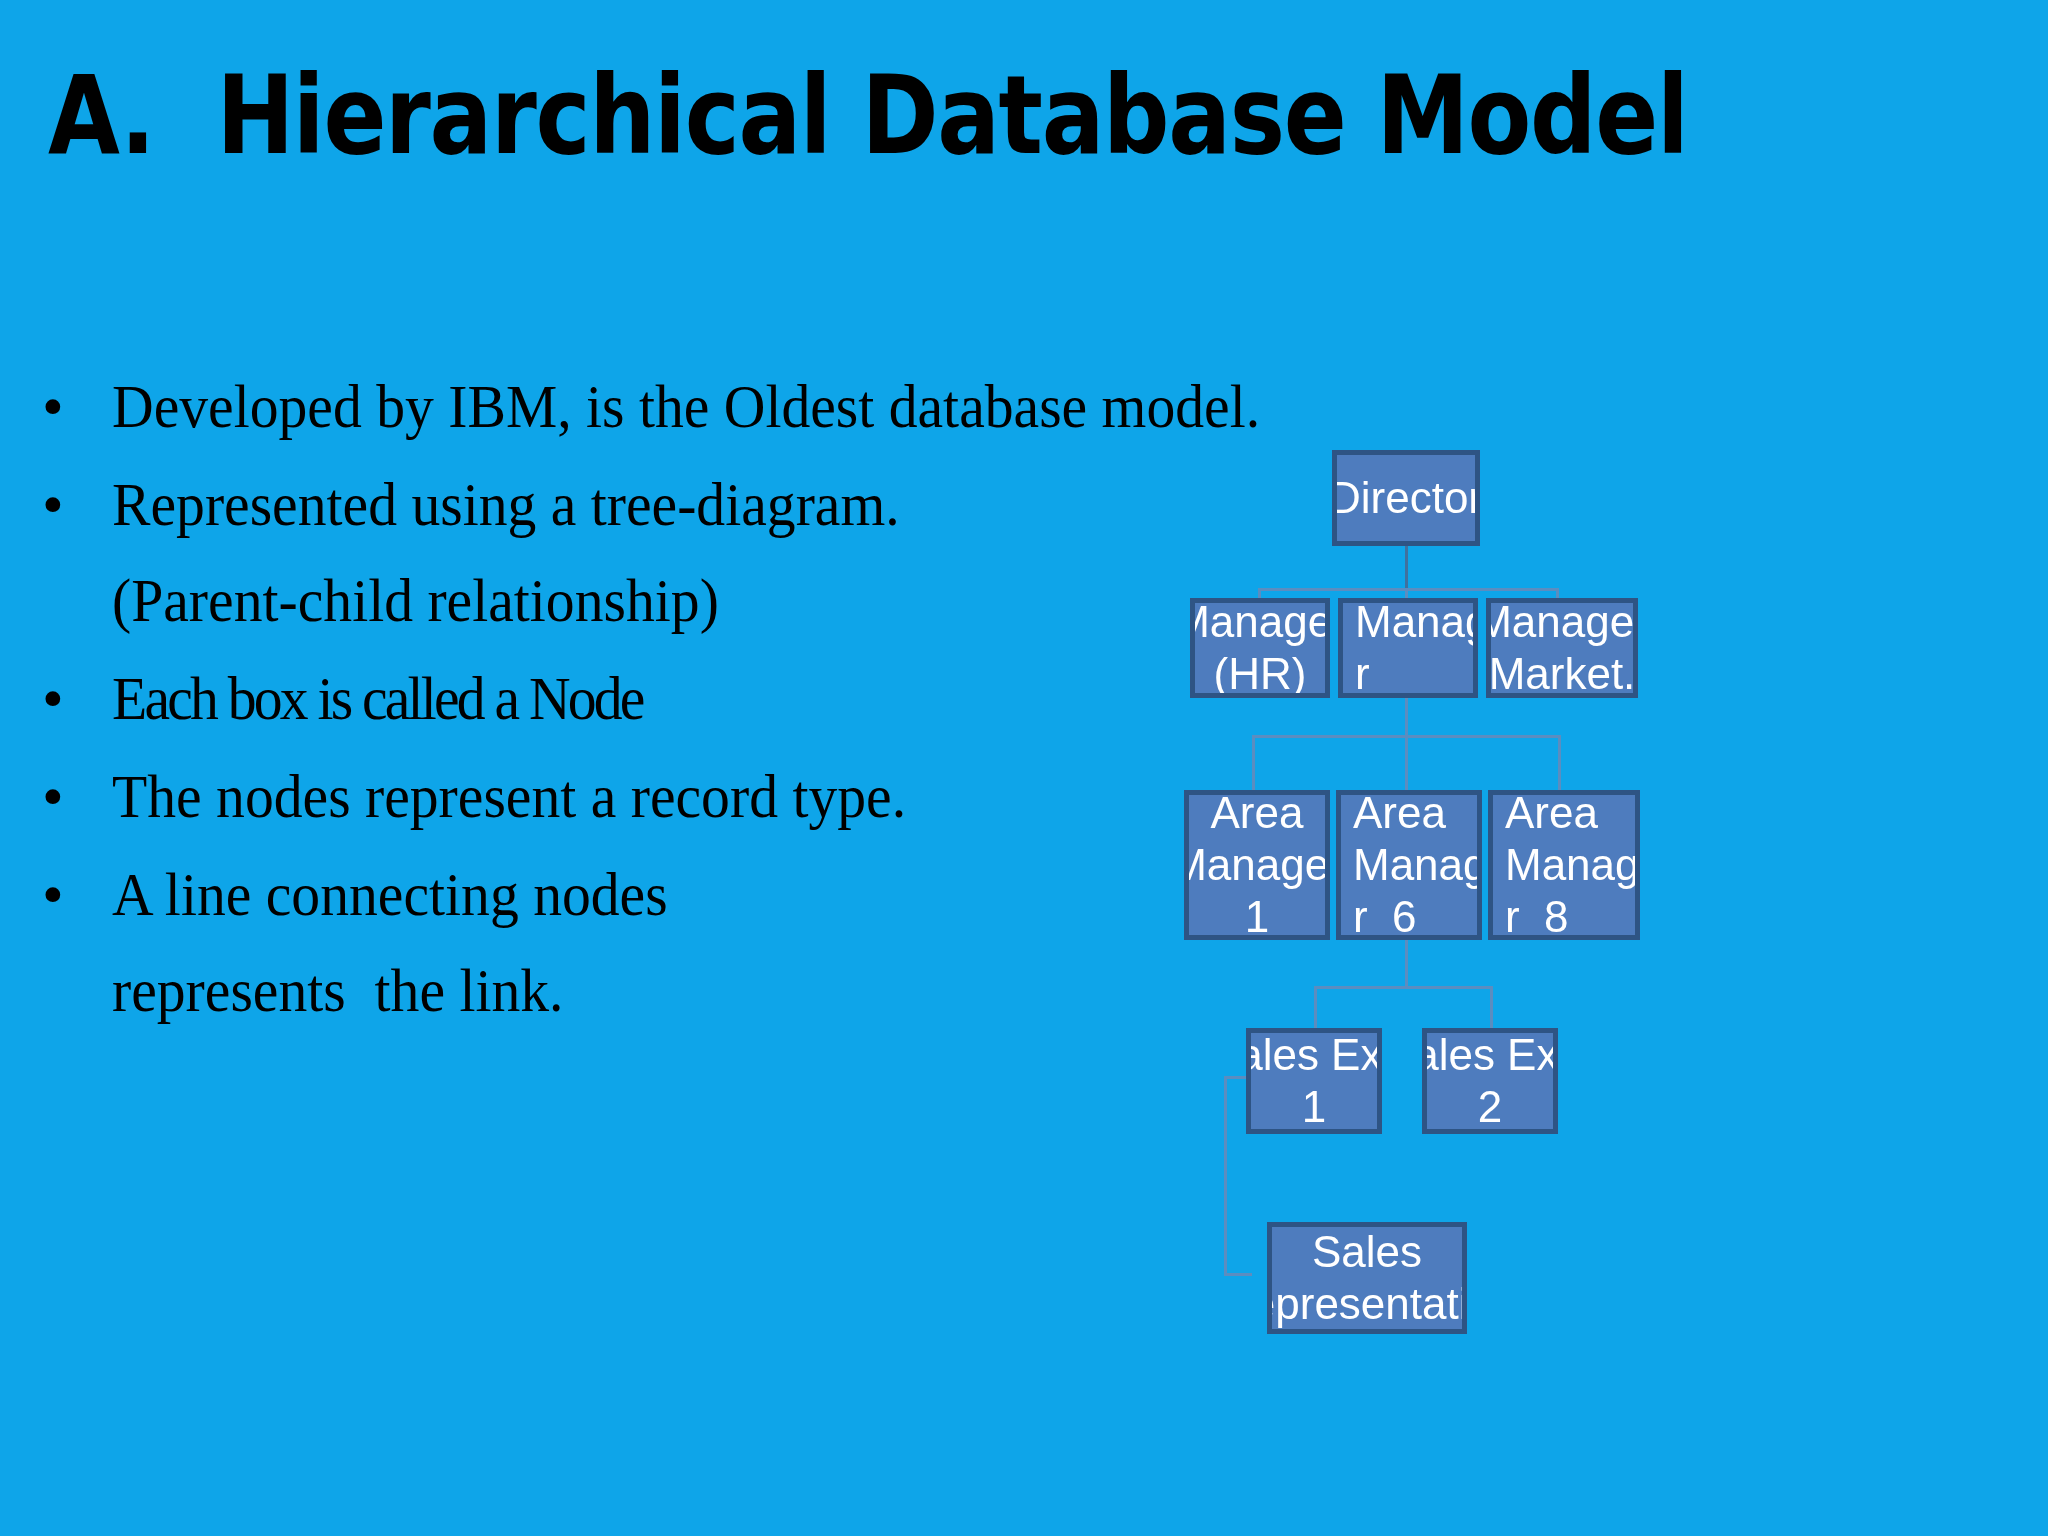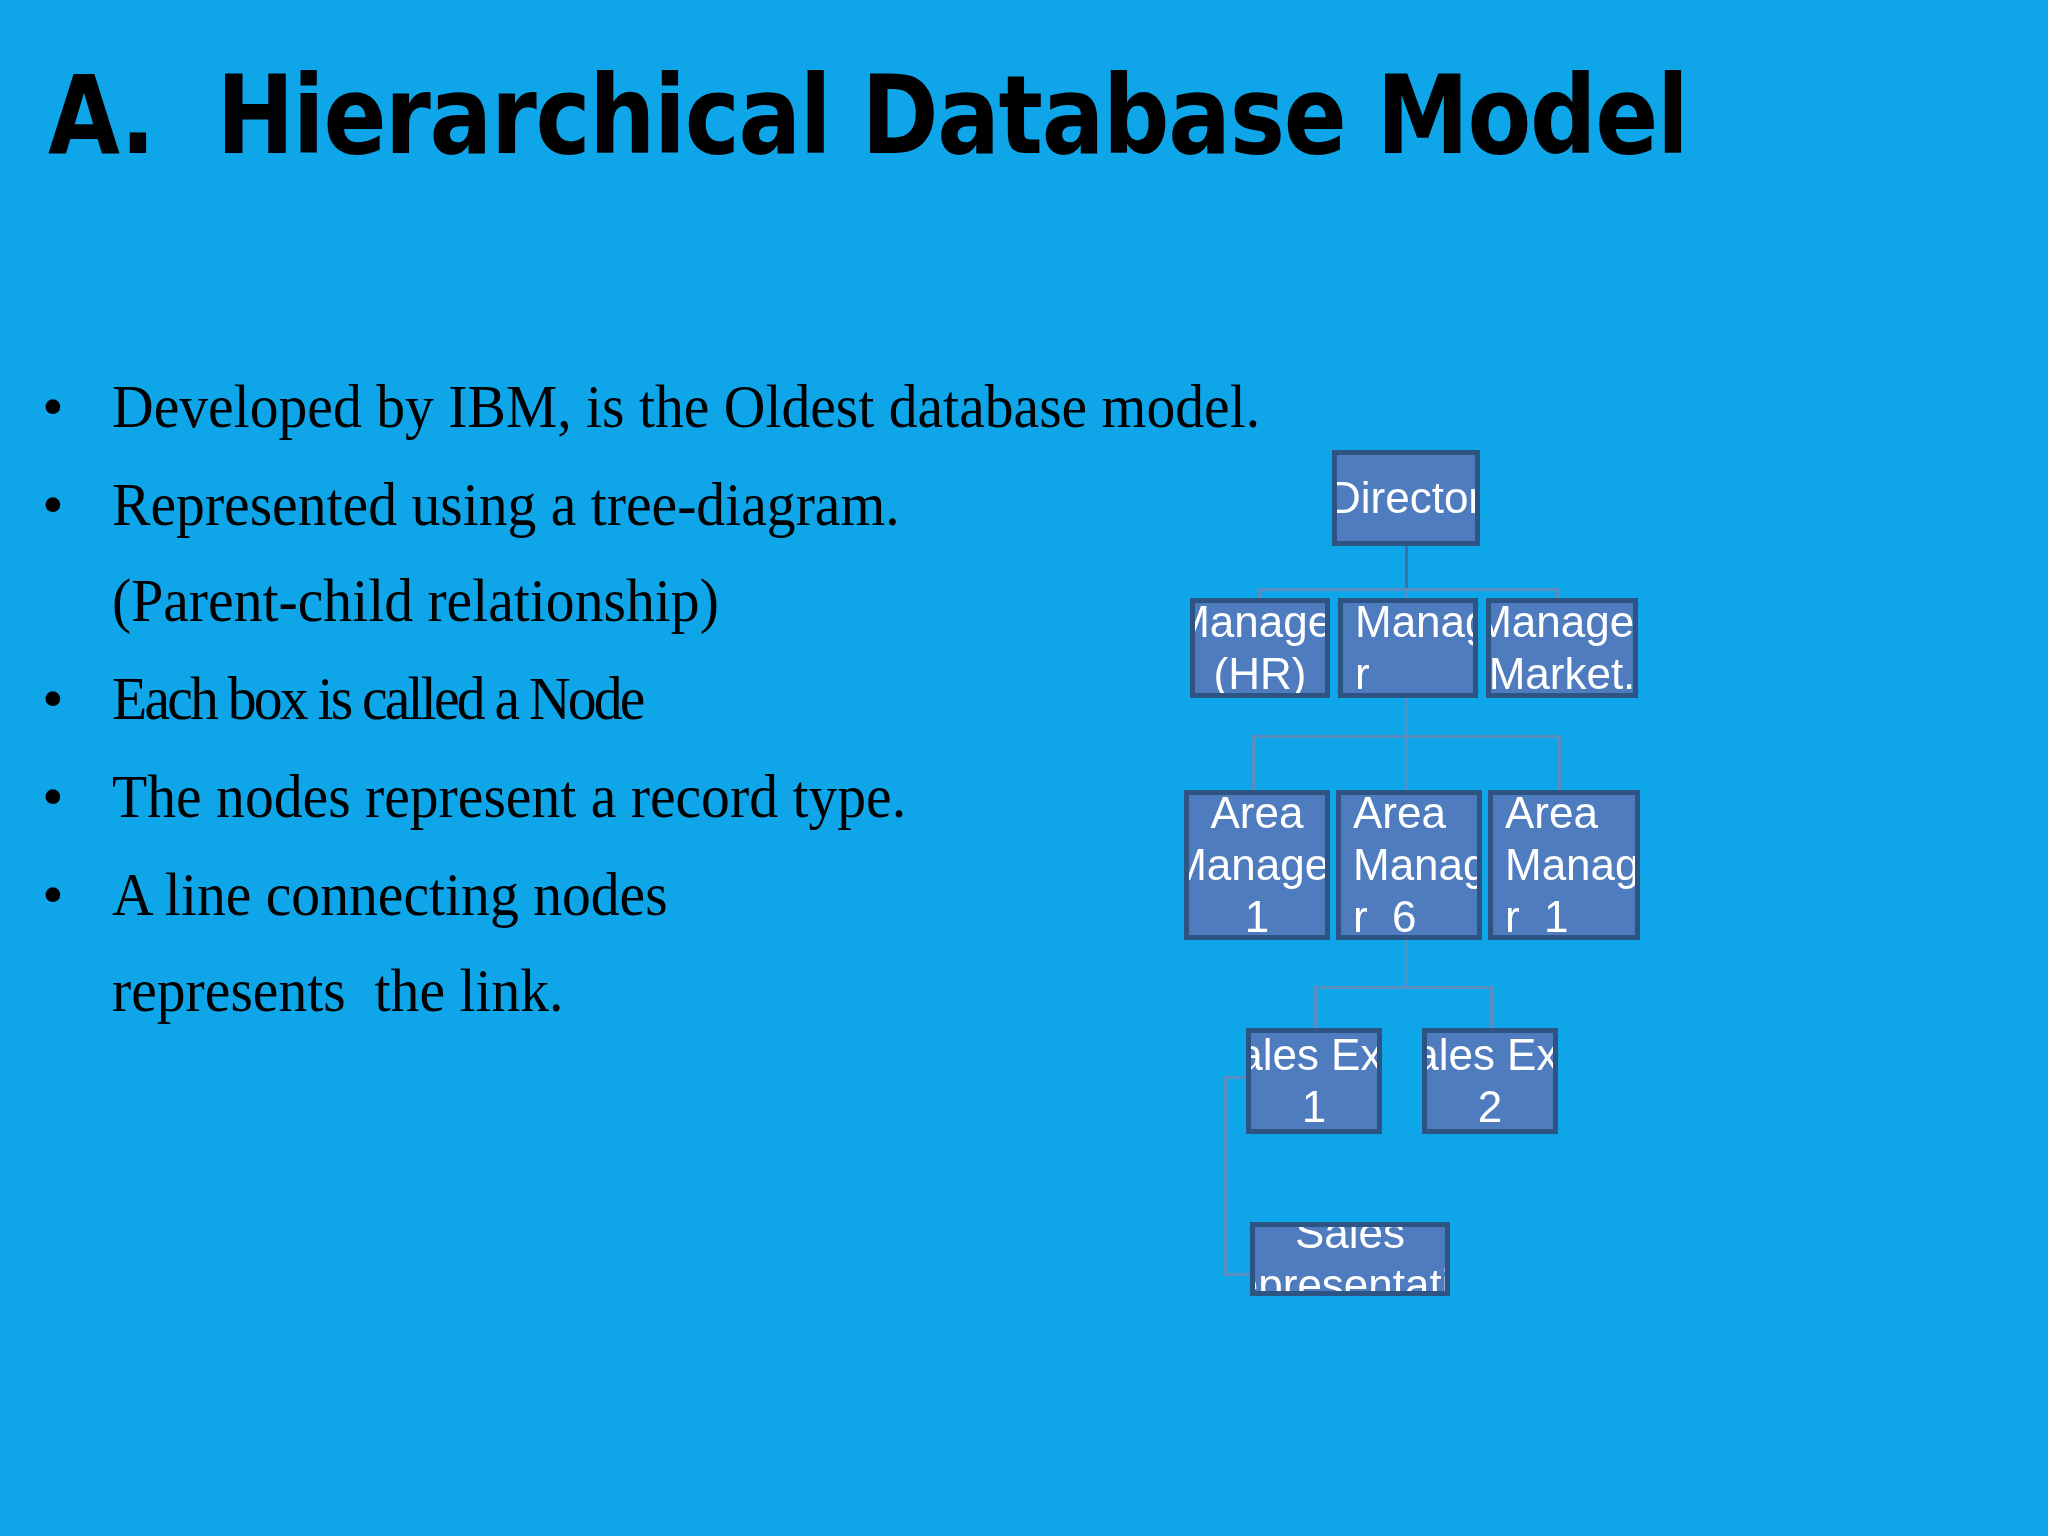--- a/index.html
+++ b/index.html
@@ -202,32 +202,32 @@
 
     <div class="node left-align" style="left:156px; top:350px; width:146px; height:150px;">
       <span class="ln">Area</span>
       <span class="ln">Manage</span>
       <span class="ln">r  6</span>
     </div>
 
     <div class="node left-align" style="left:308px; top:350px; width:152px; height:150px;">
       <span class="ln">Area</span>
       <span class="ln">Manage</span>
-      <span class="ln">r  1</span>
+      <span class="ln">r  8</span>
     </div>
 
     <div class="node" style="left:66px; top:588px; width:136px; height:106px;">
       <span class="ln">Sales Exe.</span>
       <span class="ln">1</span>
     </div>
 
     <div class="node" style="left:242px; top:588px; width:136px; height:106px;">
       <span class="ln">Sales Exe.</span>
       <span class="ln">2</span>
     </div>
 
-    <div class="node" style="left:70px; top:782px; width:200px; height:74px;">
+    <div class="node" style="left:87px; top:782px; width:200px; height:112px;">
       <span class="ln">Sales</span>
       <span class="ln">Representative</span>
     </div>
 
   </div>
 </div>
 
 </body></html>

